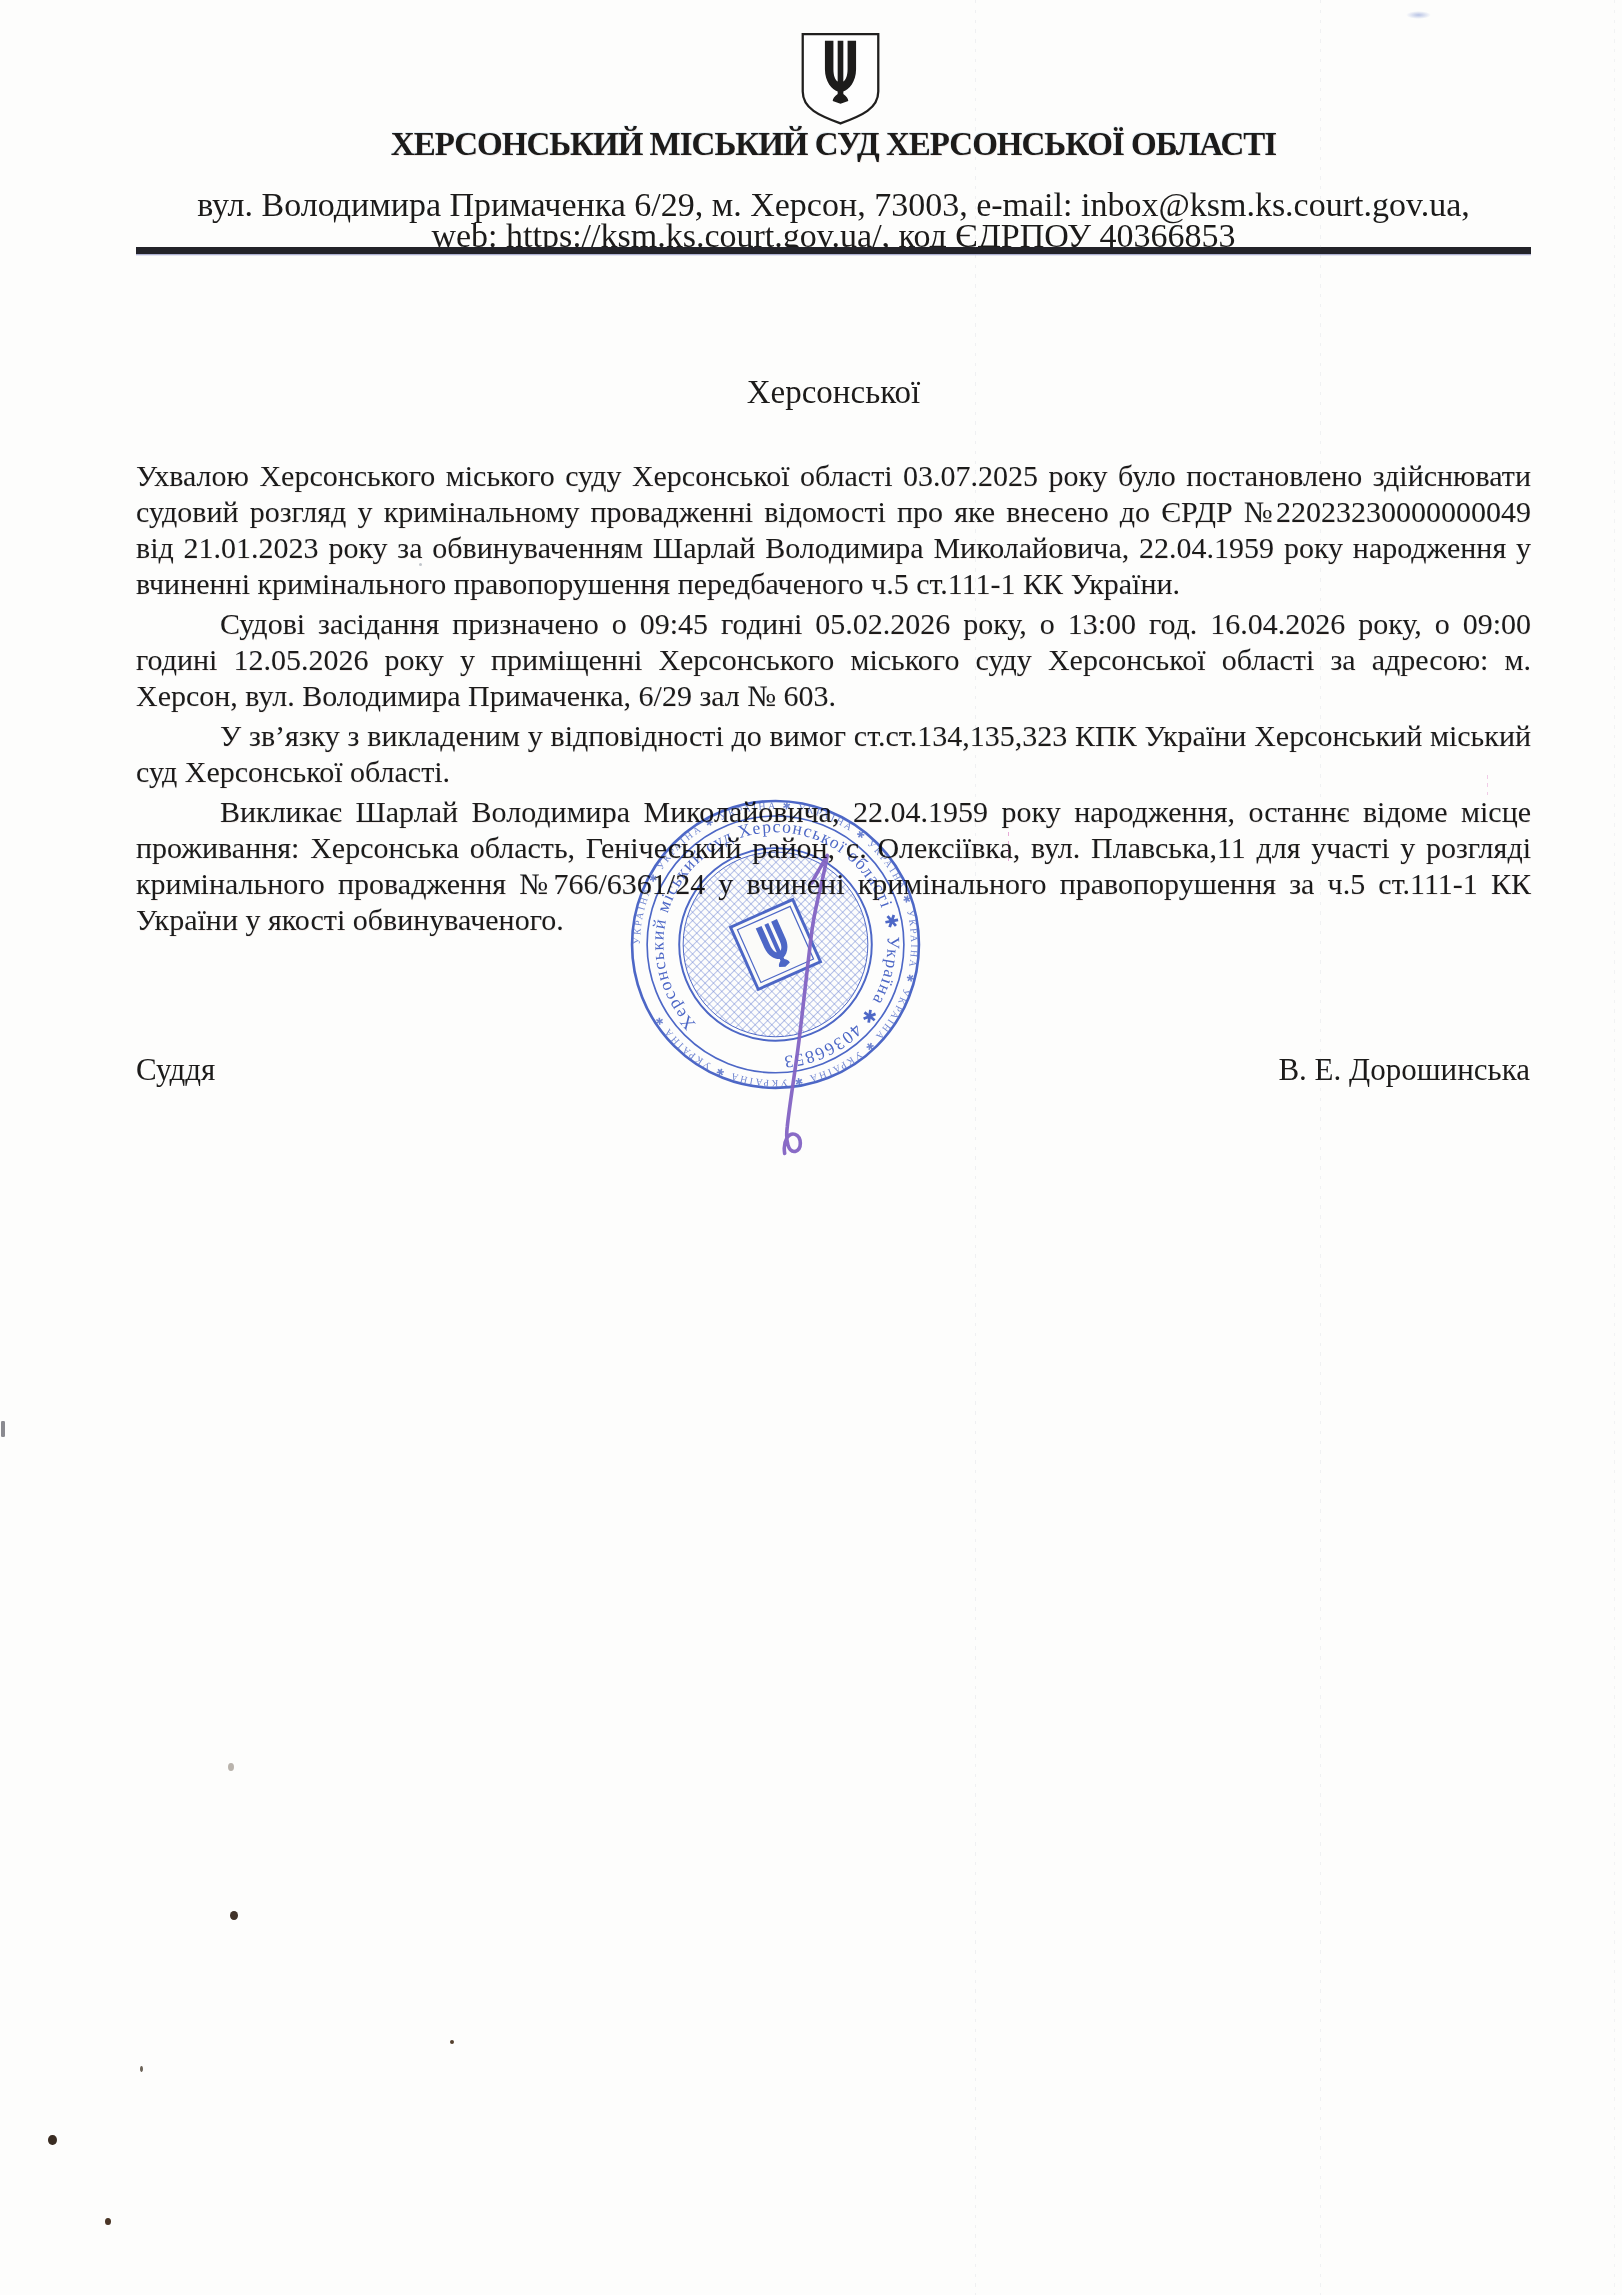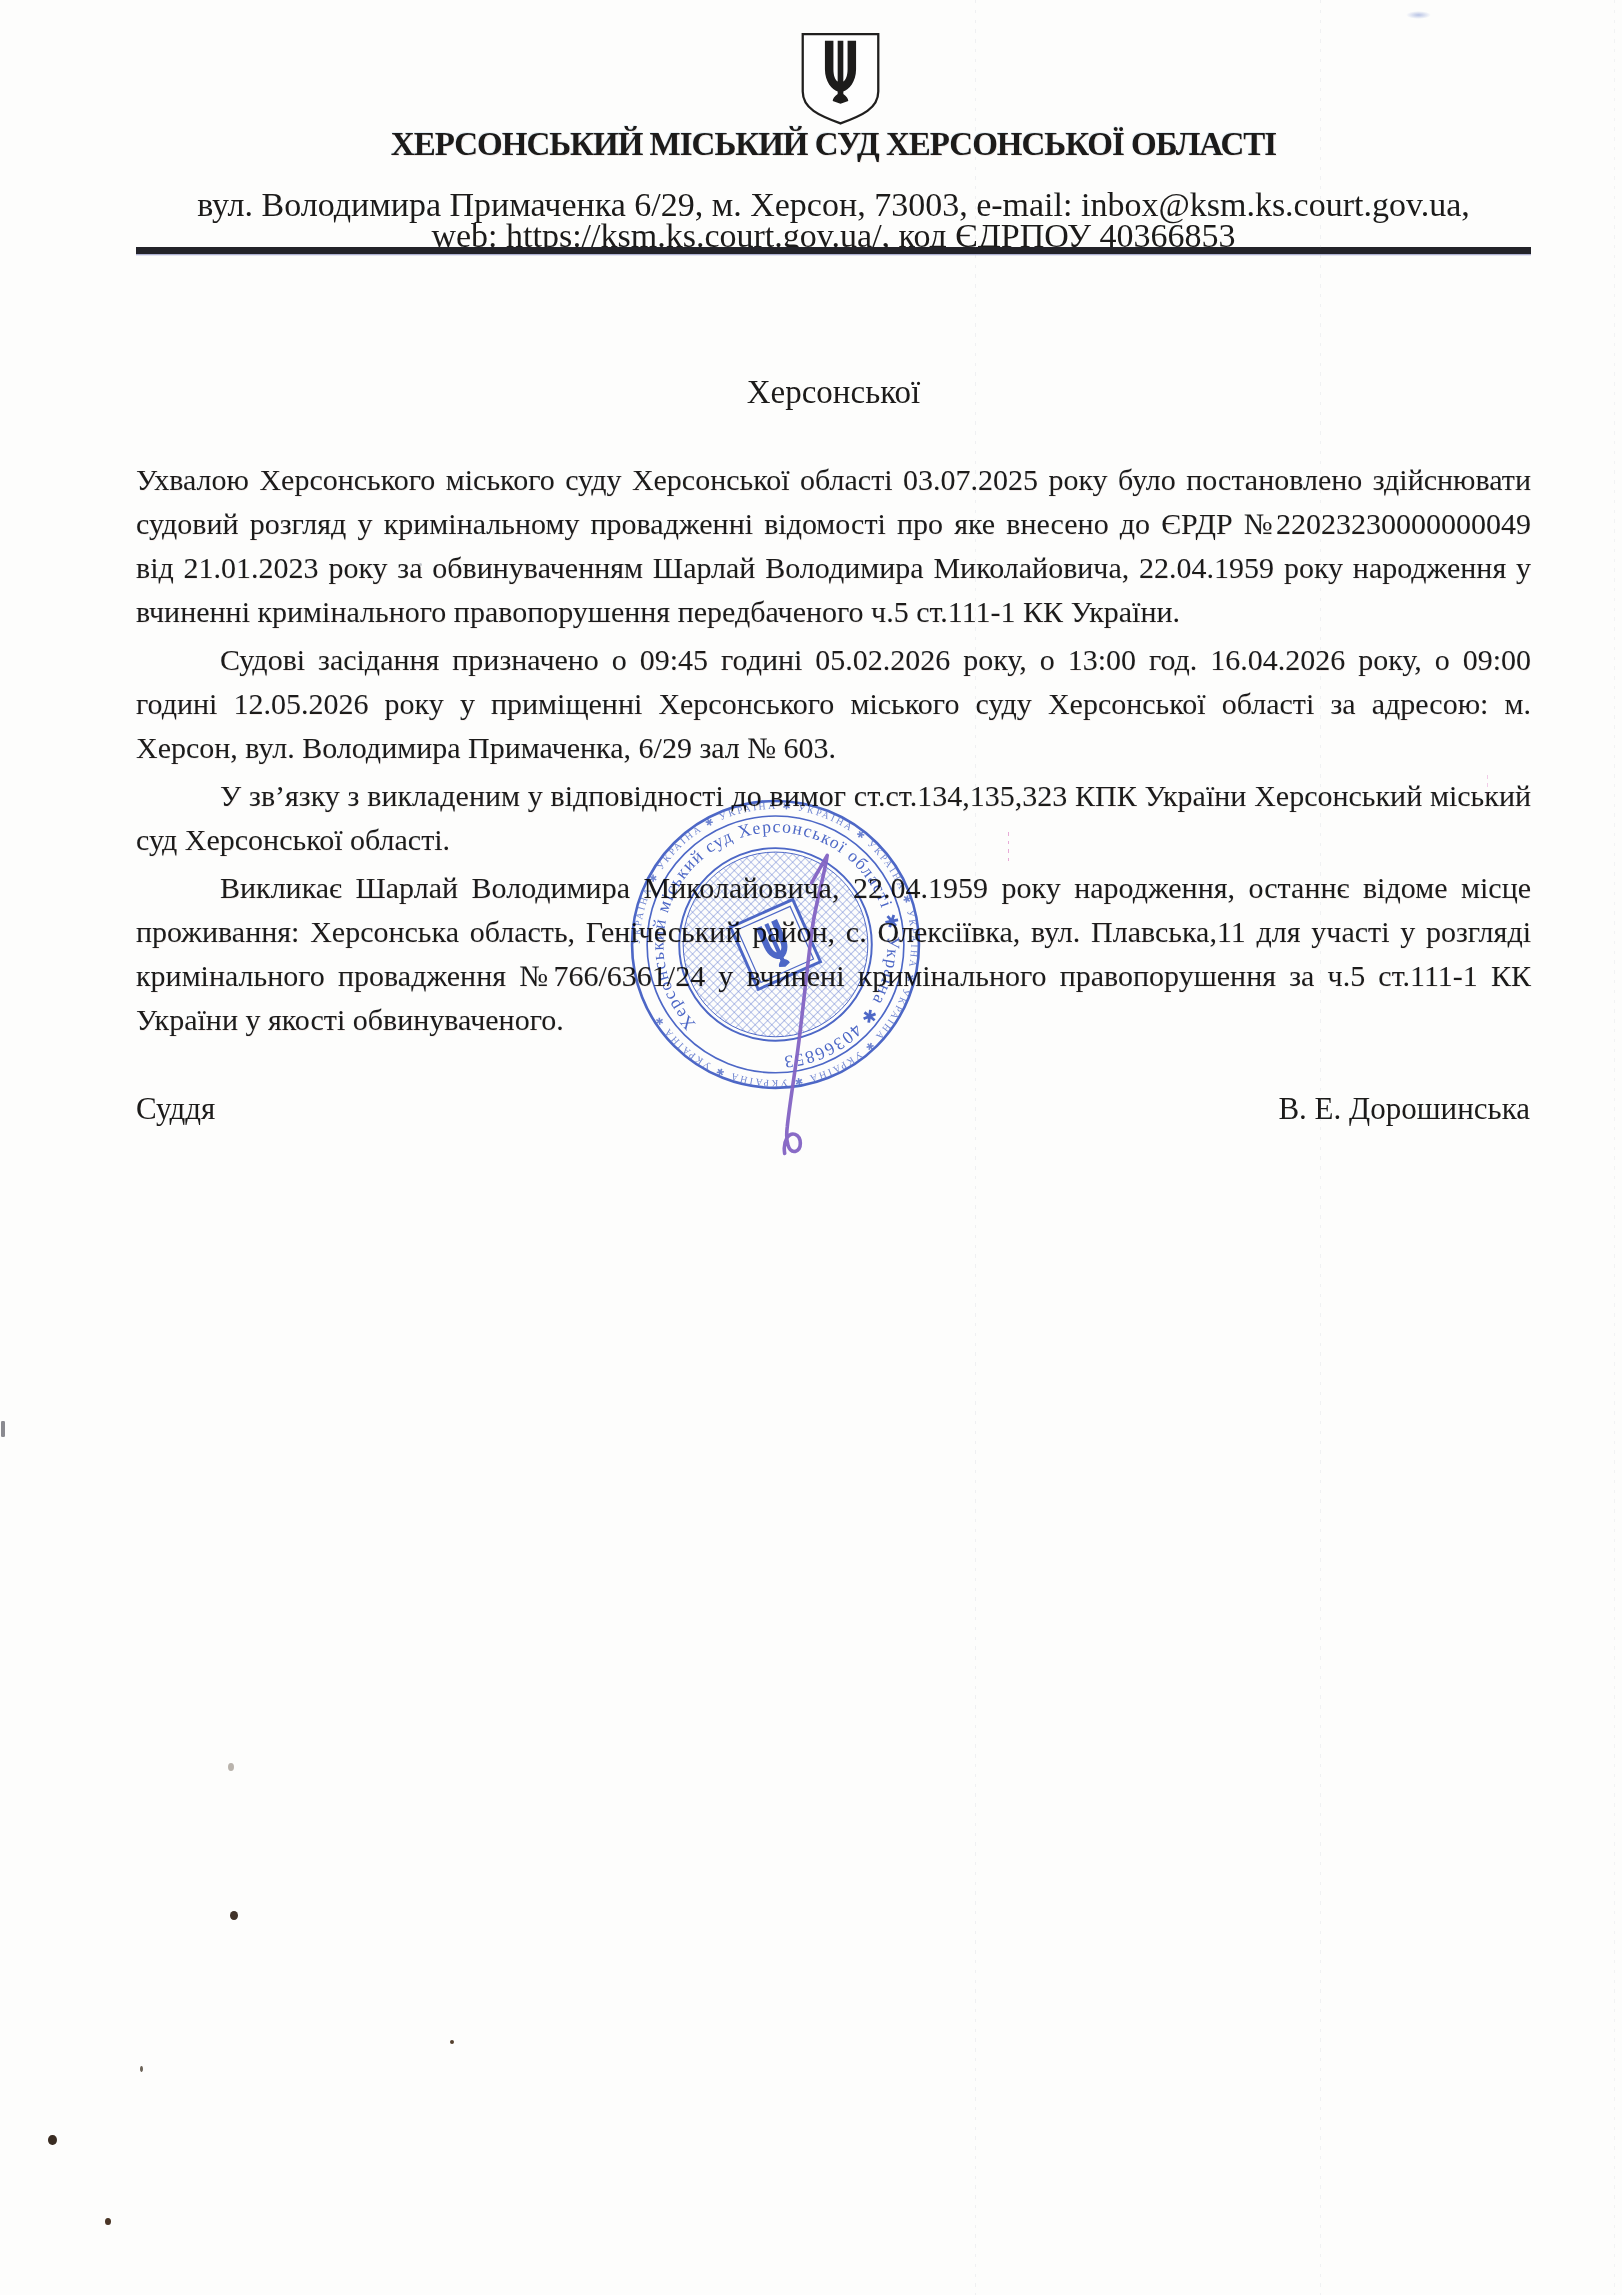--- a/index.html
+++ b/index.html
@@ -8,26 +8,26 @@
   .org-name{position:absolute;left:136px;top:126px;width:1395px;text-align:center;
             font-size:33px;font-weight:bold;letter-spacing:-1px;white-space:nowrap;
             text-shadow:0.7px 0.7px 0 rgba(130,40,20,.10), -0.7px -0.7px 0 rgba(0,110,190,.10);}
   .addr{position:absolute;left:136px;width:1395px;text-align:center;font-size:34px;white-space:nowrap;}
   .addr1{top:186px;} .addr2{top:217px;}
   .rule{position:absolute;left:136px;top:247px;width:1395px;height:7.2px;background:#232329;
         box-shadow:0 1.3px 0 rgba(25,35,130,.35);}
   .emblem{position:absolute;left:796px;top:29px;width:89px;height:99px;}
   .meta{position:absolute;left:136px;top:263px;font-size:31px;line-height:38px;}
   .doc-title{position:absolute;left:136px;top:374px;width:1395px;text-align:center;font-size:33px;}
-  .body{position:absolute;left:136px;top:458px;width:1395px;font-size:30px;line-height:44px;
+  .body{position:absolute;left:136px;top:458px;width:1395px;font-size:30px;line-height:36px;
         text-align:justify;text-shadow:0.5px 0.5px 0 rgba(130,40,20,.08), -0.5px -0.5px 0 rgba(0,110,190,.08);}
   .body p{margin:0 0 3.9px 0;}
   .body p.indent{text-indent:84px;}
   .sig-row{position:absolute;left:136px;top:1052px;width:1394px;display:flex;
-           justify-content:space-between;font-size:31px;margin-top:39px;}
+           justify-content:space-between;font-size:31px;}
   .stamp{position:absolute;left:630px;top:799px;width:291px;height:393px;
          mix-blend-mode:multiply;opacity:.93;z-index:5;}
   .stamp text{font-family:"Liberation Serif","DejaVu Serif",serif;}
   
   .streak{position:absolute;top:0;bottom:0;width:1.3px;pointer-events:none;
           background-image:repeating-linear-gradient(to bottom,rgba(140,150,170,.28) 0 3.3px,transparent 3.3px 9.8px);}
   .speck{position:absolute;border-radius:50%;pointer-events:none;}
   .dash-magenta{position:absolute;width:1.3px;pointer-events:none;
           background-image:repeating-linear-gradient(to bottom,rgba(205,70,170,.45) 0 3.9px,transparent 3.9px 8.5px);}
   .smudge{position:absolute;left:1406px;top:10.5px;width:25px;height:8.5px;border-radius:50%;

